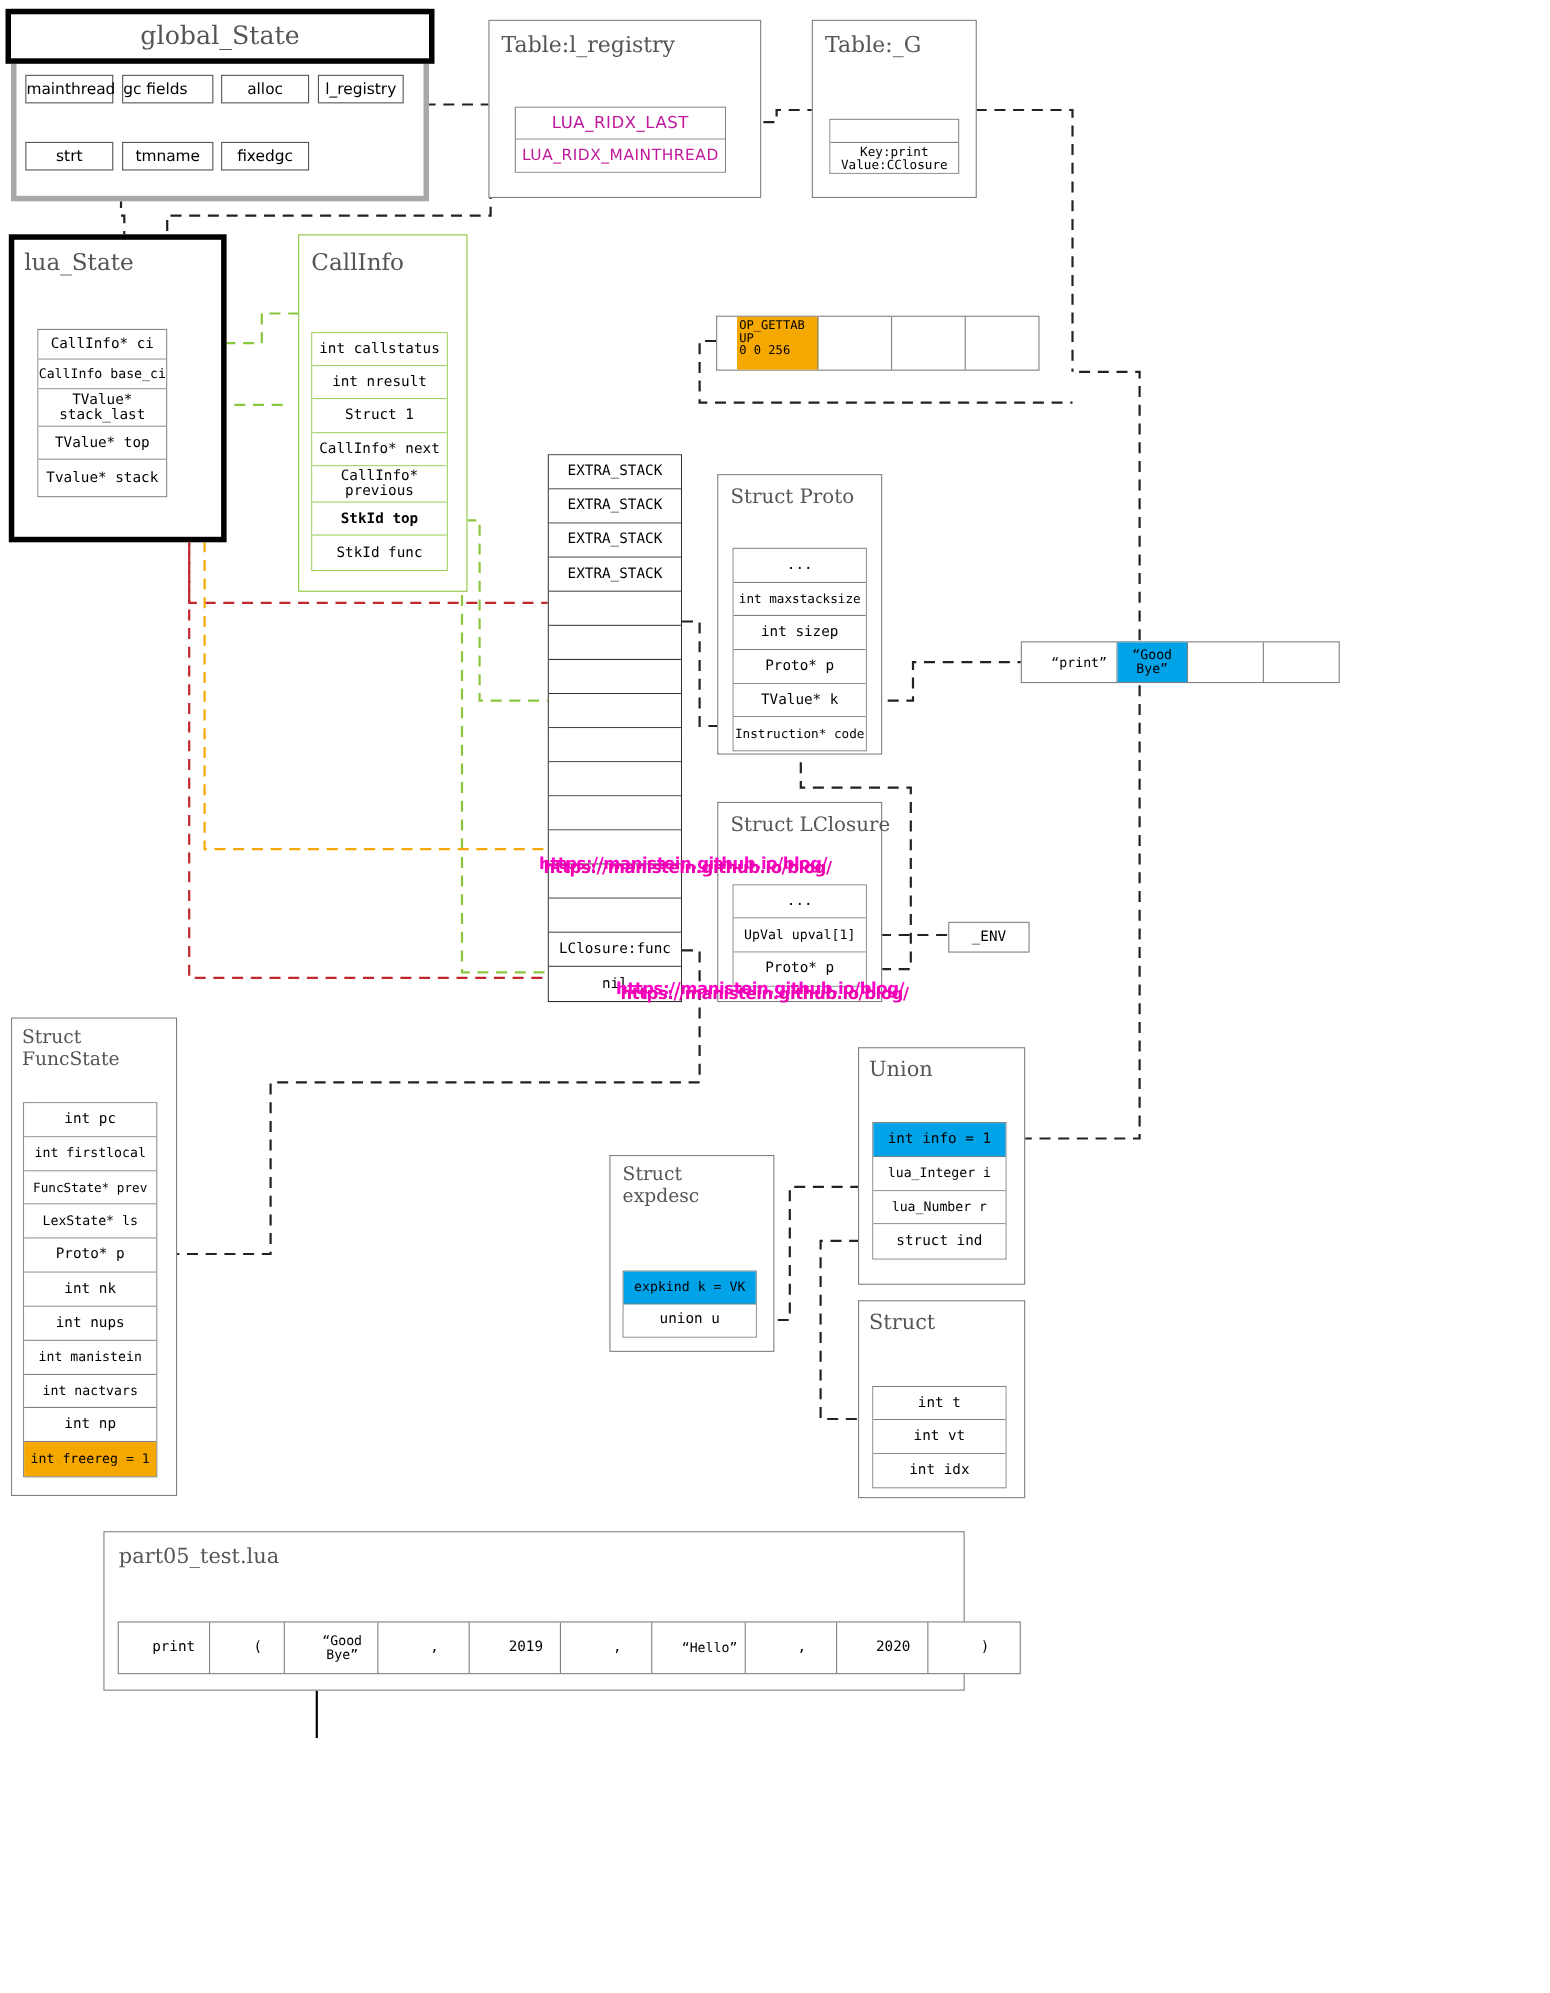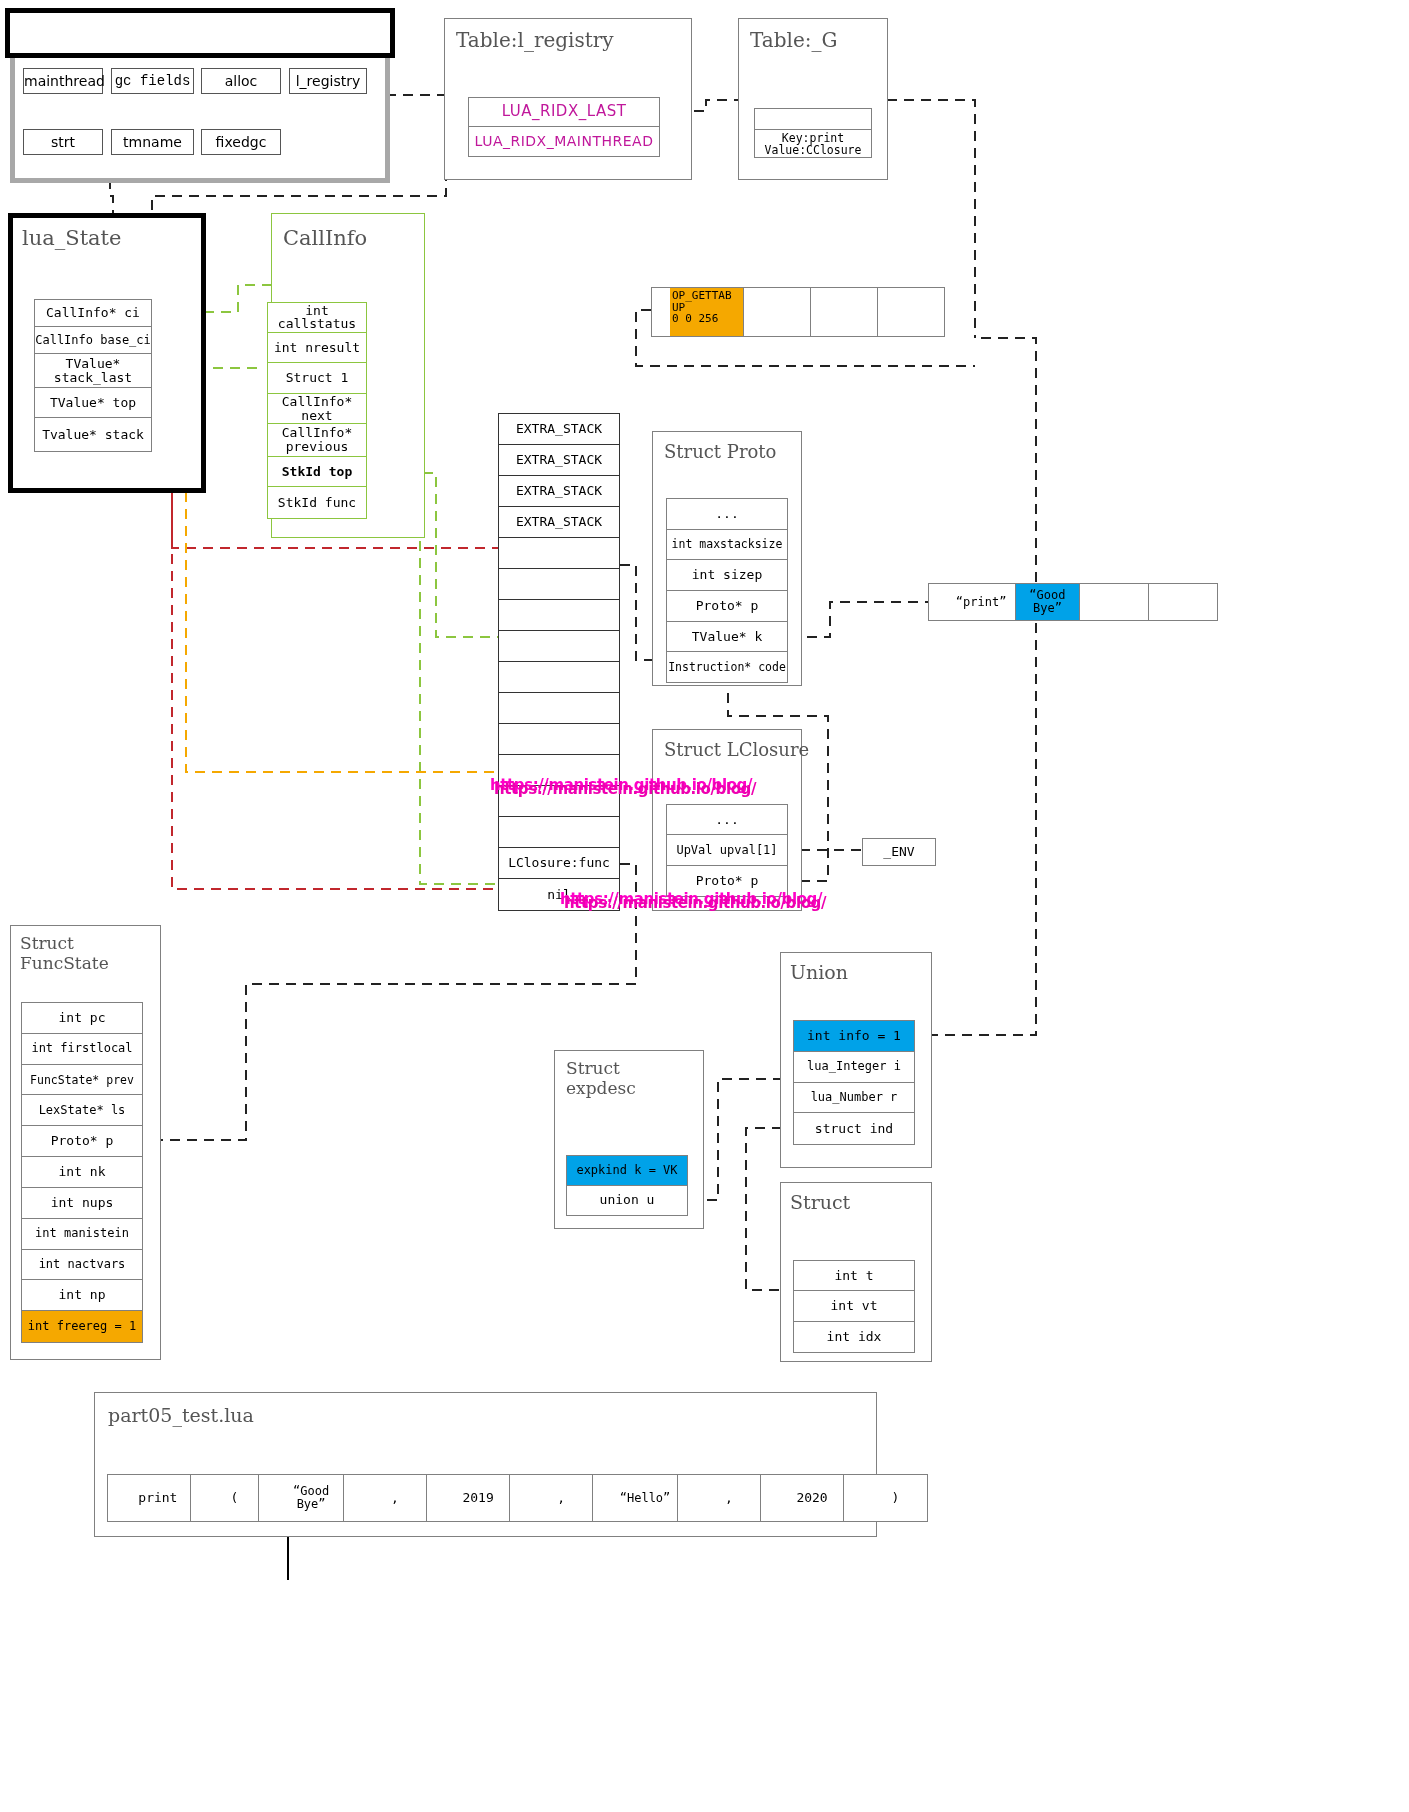--- a/index.html
+++ b/index.html
@@ -90,26 +90,27 @@
     </g>
     <g stroke="#000" stroke-width="2" fill="none">
       <path d="M288 1540 L288 1580"></path>
       <path d="M288 1462 L288 1540"></path>
       <path d="M283 1472 L288 1462 L293 1472" fill="#000" stroke="#000"></path>
     </g>
   </svg>
 
   <div class="box outer" style="left:10px;top:8px;width:380px;height:175px;border:5px solid #a8a8a8;"></div>
   <div class="box outer-thick" style="left:5px;top:8px;width:390px;height:50px;"></div>
+  <div class="title" style="left:5px;top:8px;width:390px;height:50px;line-height:50px;text-align:center;font-size:23px;">global_State</div>
 
   <div class="box" style="left:23px;top:68px;width:80px;height:26px;border:1px solid #555;">
     <div class="small-sans" style="text-align:center;line-height:24px;">mainthread</div>
   </div>
   <div class="box" style="left:111px;top:68px;width:83px;height:26px;border:1px solid #555;">
-    <div class="small-sans" style="text-align:center;line-height:24px;font-family:Liberation Mono, monospace;">gc fields</div>
+    <div class="small-sans" style="text-align:left;line-height:24px;">gc fields</div>
   </div>
   <div class="box" style="left:201px;top:68px;width:80px;height:26px;border:1px solid #555;">
     <div class="small-sans" style="text-align:center;line-height:24px;">alloc</div>
   </div>
   <div class="box" style="left:289px;top:68px;width:78px;height:26px;border:1px solid #555;">
     <div class="small-sans" style="text-align:center;line-height:24px;">l_registry</div>
   </div>
 
   <div class="box" style="left:23px;top:129px;width:80px;height:26px;border:1px solid #555;">
     <div class="small-sans" style="text-align:center;line-height:24px;">strt</div>
@@ -142,21 +143,21 @@
     <div class="cell" style="height:27px;">CallInfo* ci</div>
     <div class="cell" style="height:28px;font-size:12px;">CallInfo base_ci</div>
     <div class="cell" style="height:34px;">TValue*
 stack_last</div>
     <div class="cell" style="height:31px;">TValue* top</div>
     <div class="cell" style="height:33px;">Tvalue* stack</div>
   </div>
 
   <div class="box outer-green" style="left:271px;top:213px;width:154px;height:325px;"></div>
   <div class="title" style="left:283px;top:226px;font-size:21px;">CallInfo</div>
-  <div class="fieldtable green" style="left:267px;top:302px;width:100px;height:217px;">
+  <div class="fieldtable green" style="left:283px;top:302px;width:124px;height:217px;">
     <div class="cell" style="height:30px;">int callstatus</div>
     <div class="cell" style="height:31px;">int nresult</div>
     <div class="cell" style="height:31px;">Struct 1</div>
     <div class="cell" style="height:30px;">CallInfo* next</div>
     <div class="cell" style="height:33px;">CallInfo*
 previous</div>
     <div class="cell" style="height:31px;font-weight:bold;">StkId top</div>
     <div class="cell" style="height:31px;">StkId func</div>
   </div>
 

